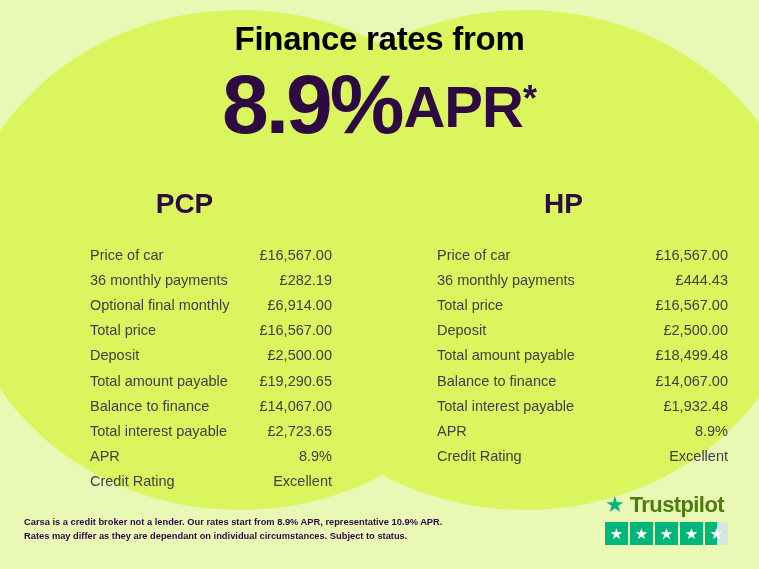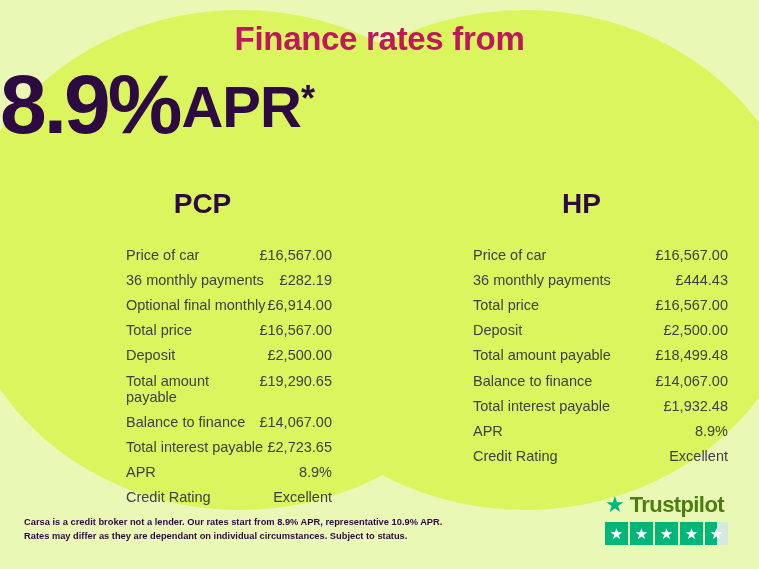--- a/index.html
+++ b/index.html
@@ -45,31 +45,32 @@
     width: 759px;
     height: 569px;
   }
 
   .headline {
     position: absolute;
     top: 20px;
     left: 0;
     width: 759px;
     text-align: center;
-    color: #be185d;
+    color: #000000;
     font-size: 33px;
     font-weight: bold;
     letter-spacing: -0.3px;
   }
 
   .big-rate {
     position: absolute;
     top: 62px;
     left: 0;
     width: 759px;
+    text-align: center;
     color: #2e0a42;
     white-space: nowrap;
   }
   .big-rate .num {
     font-size: 84px;
     font-weight: bold;
     letter-spacing: -3px;
     line-height: 1;
   }
   .big-rate .apr {
@@ -89,21 +90,20 @@
   .columns {
     position: absolute;
     top: 188px;
     left: 0;
     width: 759px;
     display: flex;
   }
   .col {
     width: 379px;
     box-sizing: border-box;
-    padding-left: 36px;
   }
   .col-title {
     text-align: center;
     color: #2e0a42;
     font-size: 28px;
     font-weight: bold;
     margin-bottom: 22px;
   }
   .col-pcp .col-title { padding-right: 10px; }
   .col-hp .col-title { padding-right: 10px; }

